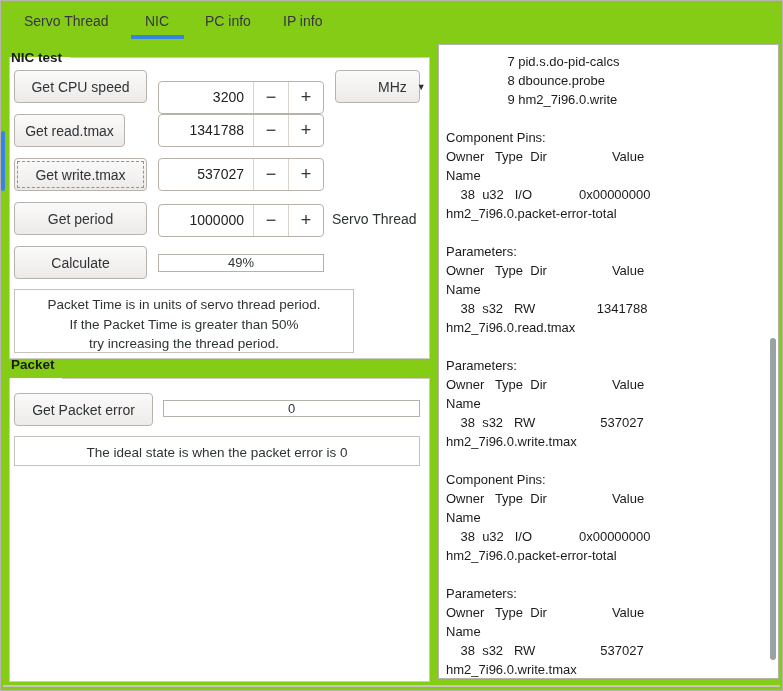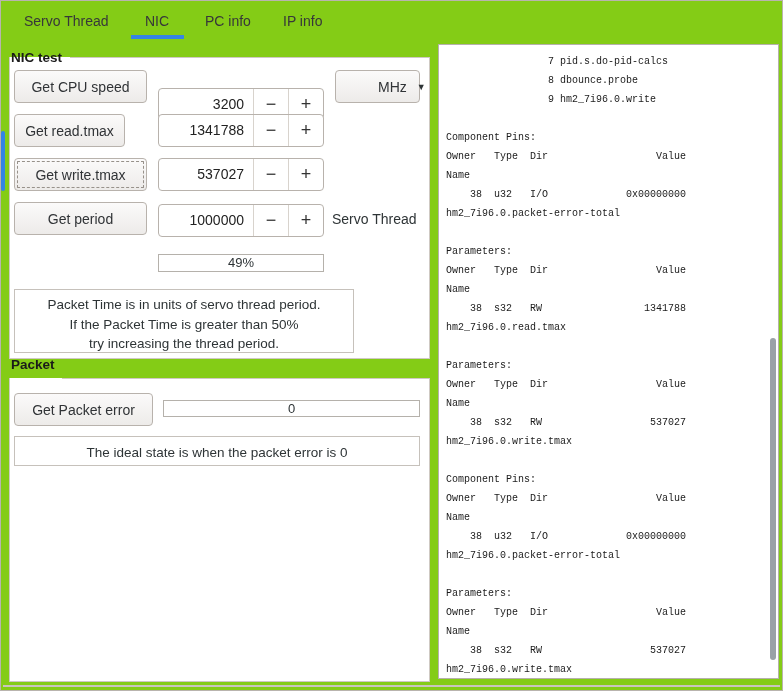--- a/index.html
+++ b/index.html
@@ -24,21 +24,21 @@
   
   .combo{position:absolute;height:33px;background:linear-gradient(#fbfafa,#edebe9);border:1px solid #b8b2ac;border-radius:4px;box-sizing:border-box;display:flex;align-items:center;justify-content:space-between;padding:0 12px;font-size:14px;color:#303336;cursor:default;}
   .combo .arrow{font-size:9px;color:#2e3436;margin-left:10px;}
   
   .flatbox{position:absolute;background:#fff;border:1px solid #b5b1ab;box-sizing:border-box;font-size:13px;color:#2e3436;text-align:center;}
   .notebox{position:absolute;background:#fff;border:1px solid #c6c1bb;box-sizing:border-box;font-size:13.5px;color:#2e3436;text-align:center;}
   .notebox .ln{line-height:19.5px;}
   .side-label{position:absolute;font-size:14px;color:#2e3436;white-space:nowrap;}
   
   #output{position:absolute;left:437px;top:43px;width:341px;height:635px;background:#fff;border:1px solid #b5b1ab;box-sizing:border-box;overflow:hidden;}
-  #output pre{margin:0;padding:7px 0 0 7px;font-family:Liberation Mono, monospace;font-size:10px;line-height:19px;color:#1b1b1b;white-space:pre;}
+  #output pre{margin:0;padding:7px 0 0 7px;font-family:Liberation Sans, sans-serif;font-size:13px;line-height:19px;color:#1b1b1b;white-space:pre;}
   #right-thumb{position:absolute;left:331px;top:293px;width:6px;height:322px;background:#9aa1a7;border-radius:3px;}
   #bottom-line{position:absolute;left:2px;right:2px;top:684px;height:2px;background:#c9c4be;}
 </style>
 </head>
 <body>
 
 <div id="window">
 
   <div>
     <div class="tab" style="left:23px">Servo Thread</div>
@@ -51,21 +51,21 @@
   <div id="left-thumb"></div>
 
   <div class="frame" style="left:8px;top:56px;width:419px;height:301px;">
     <div class="topline" style="left:60px"></div>
   </div>
   <div class="frame-label" style="left:10px;top:49px;">NIC test</div>
 
   <div class="btn" style="left:13px;top:69px;width:133px;">
       <span>Get CPU speed</span>
     </div>
-  <div class="spin" style="top:87px;padding-left:36px;">
+  <div class="spin" style="top:80px;padding-left:36px;">
     <div class="val">3200</div>
     <div class="sep"></div>
     <div class="stepper">
         <span>−</span>
       </div>
     <div class="sep"></div>
     <div class="stepper">
         <span>+</span>
       </div>
   </div>
@@ -113,20 +113,23 @@
     <div class="stepper">
         <span>−</span>
       </div>
     <div class="sep"></div>
     <div class="stepper">
         <span>+</span>
       </div>
   </div>
   <div class="side-label" style="left:331px;top:210px;">Servo Thread</div>
 
+  <div class="btn" style="left:13px;top:245px;width:133px;">
+      <span>Calculate</span>
+    </div>
   <div class="flatbox" style="left:157px;top:253px;width:166px;height:18px;line-height:16px;"><span>49%</span></div>
 
   <div class="notebox" style="left:13px;top:288px;width:340px;height:64px;padding-top:5px;">
     <div class="ln">Packet Time is in units of servo thread period.</div>
     <div class="ln">If the Packet Time is greater than 50%</div>
     <div class="ln">try increasing the thread period.</div>
   </div>
 
   <div class="frame" style="left:8px;top:377px;width:419px;height:303px;">
     <div class="topline" style="left:52px"></div>

